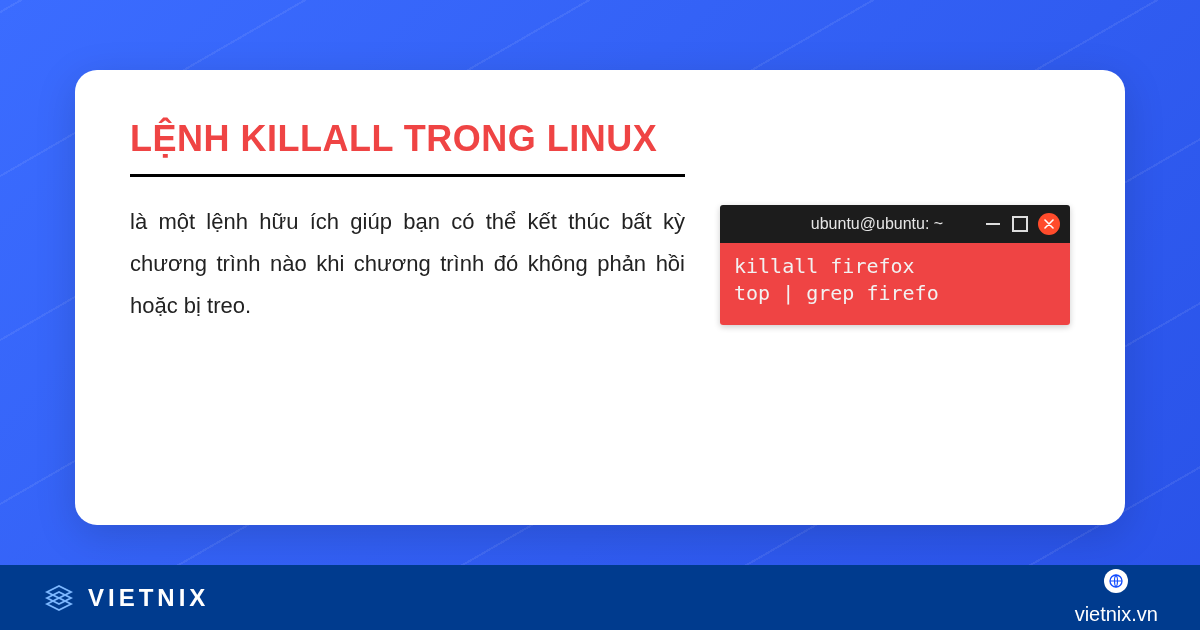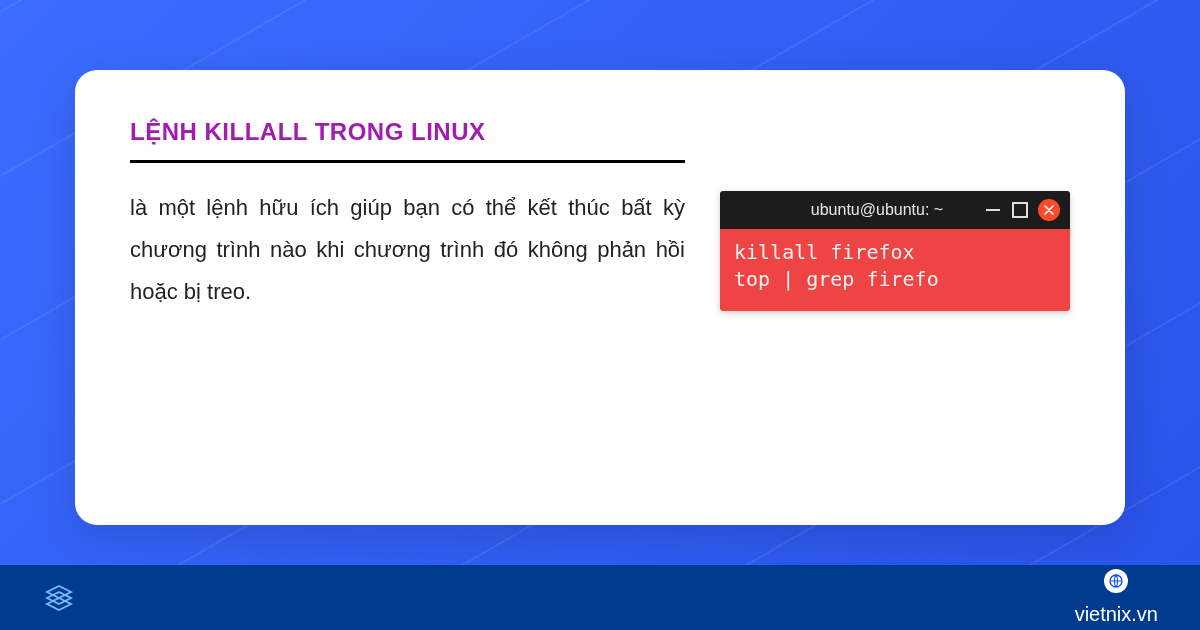--- a/index.html
+++ b/index.html
@@ -24,24 +24,24 @@
     left: 75px;
     top: 70px;
     width: 1050px;
     height: 455px;
     background: #ffffff;
     border-radius: 22px;
     padding: 48px 55px 40px 55px;
     box-shadow: 0 10px 40px rgba(0,0,0,0.15);
   }
   .title {
-    font-size: 24px;
+    font-size: 36px;
     font-weight: 800;
     letter-spacing: 0.5px;
-    color: #a21caf;
+    color: #ef4444;
   }
   .title-rule {
     width: 555px;
     height: 3px;
     background: #000;
     margin-top: 14px;
     margin-bottom: 24px;
   }
   .content-row {
     display: flex;
@@ -167,20 +167,21 @@
   <div class="brand">
     <span class="brand-logo">
       <svg viewBox="0 0 32 32" width="32" height="32">
         <g fill="none" stroke="#7db8ff" stroke-width="1.8">
           <path d="M4 10 L16 4 L28 10 L16 16 Z"></path>
           <path d="M4 16 L16 10 L28 16 L16 22 Z"></path>
           <path d="M4 22 L16 16 L28 22 L16 28 Z"></path>
         </g>
       </svg>
     </span>
+    <span>VIETNIX</span>
   </div>
   <div class="spacer"></div>
   <div class="url-wrap">
     <span class="globe">
       <svg viewBox="0 0 24 24" width="16" height="16">
           <circle cx="12" cy="12" r="9" fill="none" stroke="#124cff" stroke-width="2"></circle>
           <path d="M3 12h18M12 3c3 3 3 15 0 18M12 3c-3 3-3 15 0 18" fill="none" stroke="#124cff" stroke-width="1.6"></path>
         </svg>
     </span>
     <span>vietnix.vn</span>

